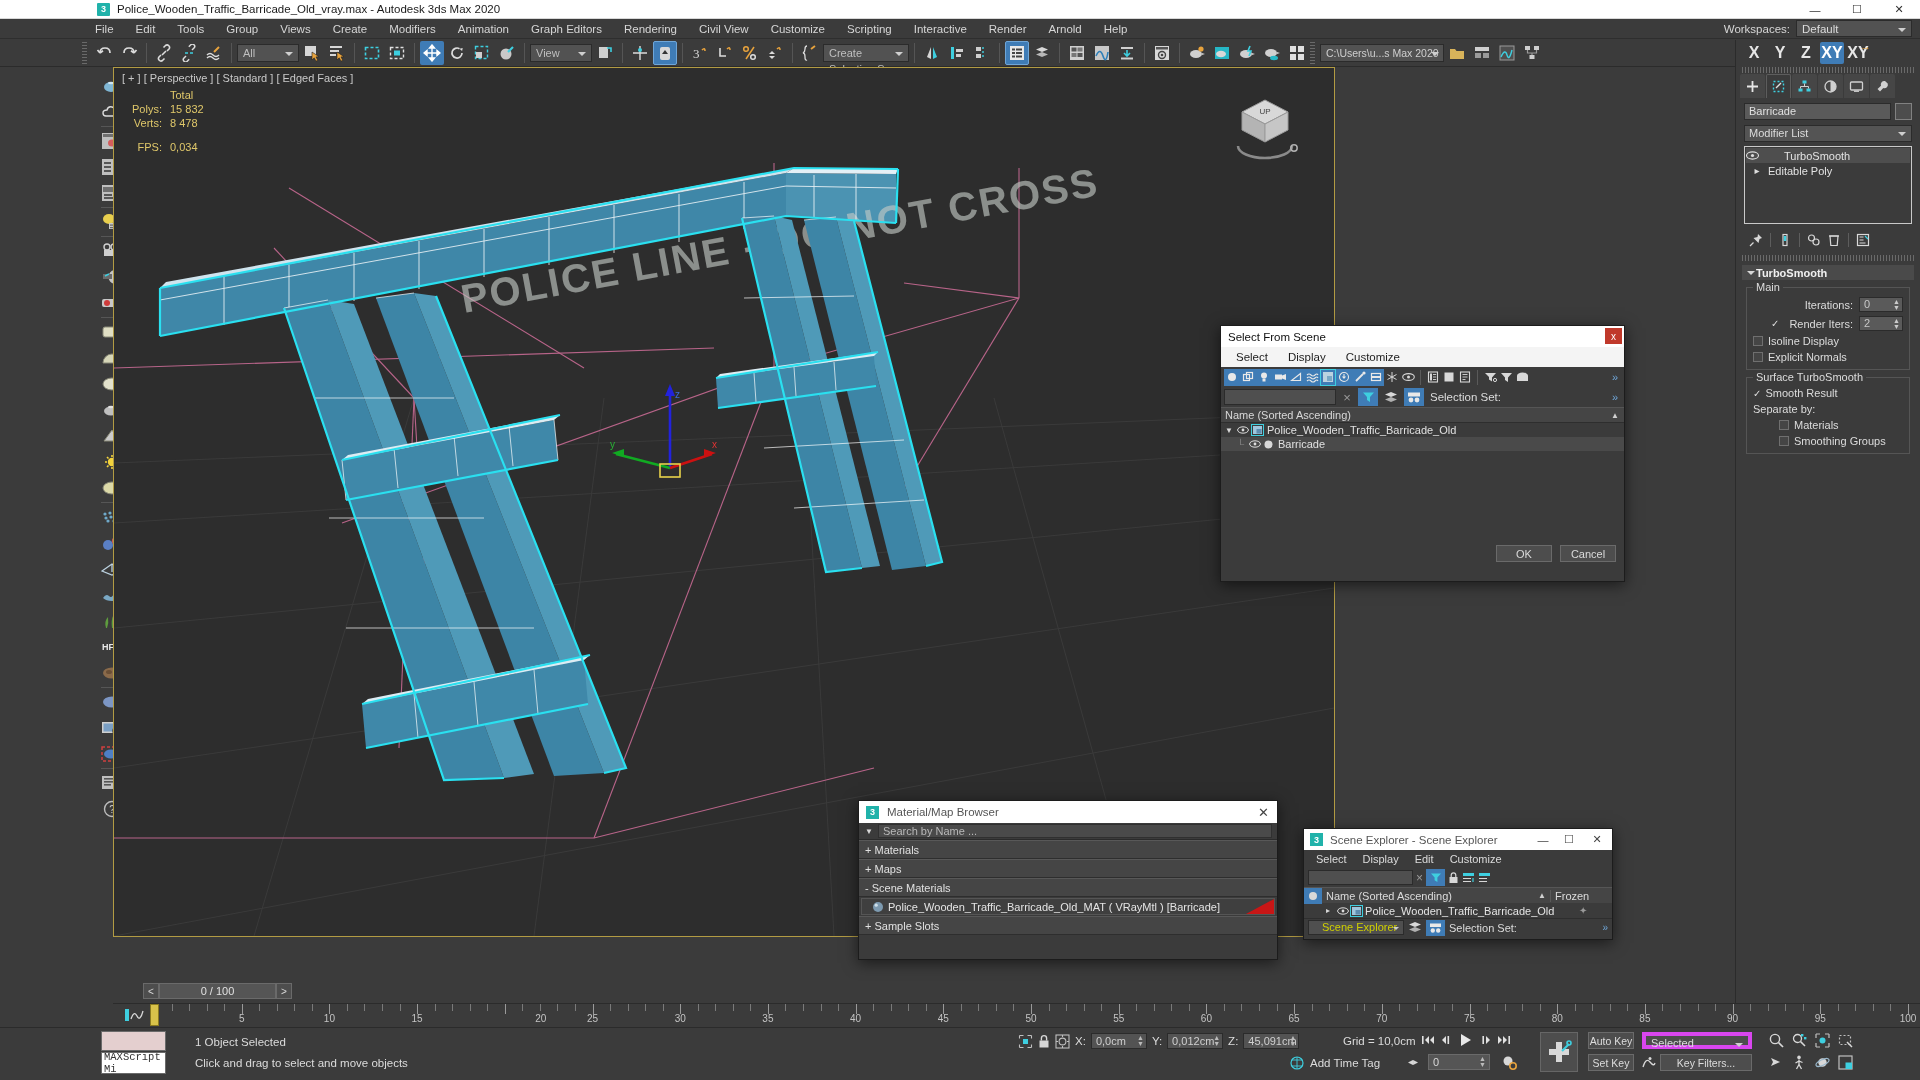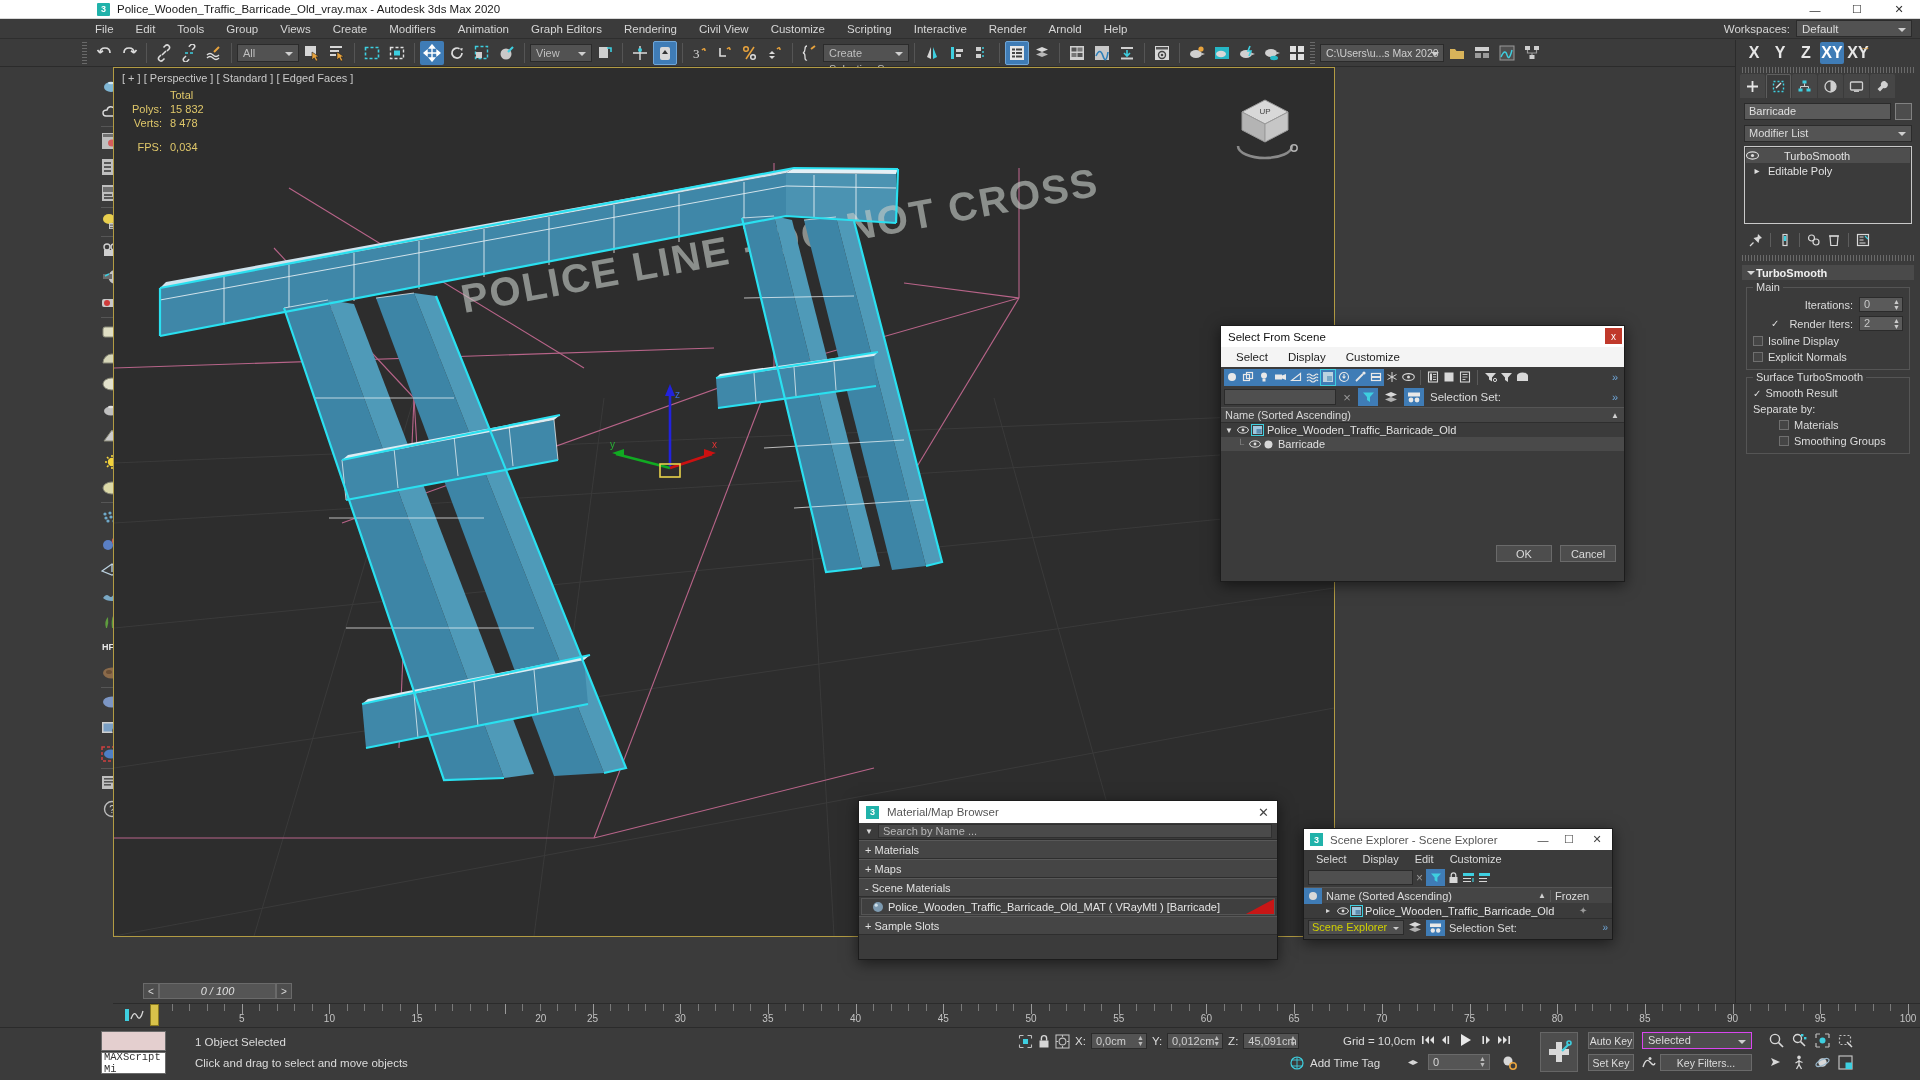--- a/index.html
+++ b/index.html
@@ -276,33 +276,33 @@
   .se-menu { height:18px; display:flex; align-items:center; background:#3b3b3b; padding-left:4px; }
   .se-menu .mi { padding:0 8px; color:#dcdcdc; font-size:11px; line-height:18px; }
   .se-tools { height:19px; display:flex; align-items:center; padding:2px 4px; gap:3px; }
   .se-inp { flex:0 0 105px; height:15px; background:#4f4f4f; border:1px solid #2b2b2b; }
   .se-hdr { height:16px; background:#454545; display:flex; align-items:center;
             font-size:11px; color:#dcdcdc; border-top:1px solid #565656; }
   .se-row { height:15px; display:flex; align-items:center; font-size:11px; color:#e4e4e4; }
   .se-foot { height:18px; display:flex; align-items:center; gap:4px; padding:0 4px;
              border-top:1px solid #2e2e2e; }
   .se-fcombo { width:96px; height:15px; background:#4f4f4f; border:1px solid #2b2b2b;
-               color:#d0d000; font-size:11px; padding-left:3px; line-height:13px; position:relative; }
+               color:#d0d000; font-size:11px; padding-left:13px; line-height:13px; position:relative; }
   .se-fcombo::after { content:""; position:absolute; right:4px; top:6px;
     border-left:3px solid transparent; border-right:3px solid transparent; border-top:3px solid #ccc; }
 
   
   .timeslider {
     position:absolute; left:113px; top:981px; width:1222px; height:22px; background:#3b3b3b;
   }
   .ts-nav { position:absolute; left:30px; top:2px; display:flex; align-items:center; }
   .ts-arrow { width:16px; height:16px; background:#4d4d4d; border:1px solid #6a6a6a;
     display:flex; align-items:center; justify-content:center; color:#d8d8d8; font-size:10px; }
   .ts-field { width:117px; height:16px; background:#555; border:1px solid #6a6a6a; color:#e0e0e0;
-    font-size:11px; display:flex; align-items:center; justify-content:center;font-style:italic; }
+    font-size:11px; display:flex; align-items:center; justify-content:center; }
   .trackbar {
     position:absolute; left:113px; top:1003px; width:1807px; height:24px;
     background:#3b3b3b; border-top:1px solid #2b2b2b;
   }
   .tick { position:absolute; top:0; width:1px; height:7px; background:#7a7a7a; }
   .tickmaj { position:absolute; top:0; width:1px; height:10px; background:#9a9a9a; }
   .ticklbl { position:absolute; top:9px; font-size:10px; color:#c4c4c4; transform:translateX(-50%); }
   .playhead { position:absolute; left:37px; top:0; width:9px; height:22px; background:#d8c24a;
     border:1px solid #8a7a20; }
 
@@ -332,21 +332,21 @@
     position:absolute; }
   .bigkey { position:absolute; left:1540px; top:4px; width:38px; height:40px; background:#4d4d4d;
     border:1px solid #666; display:flex; align-items:center; justify-content:center; }
   .autokey { position:absolute; left:1588px; top:4px; width:46px; height:17px; background:#4d4d4d;
     border:1px solid #6a6a6a; color:#dcdcdc; font-size:10.5px; display:flex;
     align-items:center; justify-content:center; }
   .setkey { position:absolute; left:1588px; top:26px; width:46px; height:17px; background:#4d4d4d;
     border:1px solid #6a6a6a; color:#dcdcdc; font-size:10.5px; display:flex;
     align-items:center; justify-content:center; }
   .selcombo { position:absolute; left:1642px; top:4px; width:110px; height:17px; background:#4d4d4d;
-    border:1px solid #d946ef; color:#dcdcdc; font-size:11px; padding-left:5px; line-height:15px;
+    border:4px solid #d946ef; color:#dcdcdc; font-size:11px; padding-left:5px; line-height:15px;
     position:absolute; }
   .selcombo::after { content:""; position:absolute; right:5px; top:7px;
     border-left:4px solid transparent; border-right:4px solid transparent; border-top:4px solid #cfcfcf; }
   .keyfilters { position:absolute; left:1660px; top:26px; width:92px; height:17px; background:#4d4d4d;
     border:1px solid #6a6a6a; color:#dcdcdc; font-size:10.5px; display:flex;
     align-items:center; justify-content:center; }
   .navicons { position:absolute; left:1768px; top:4px; display:flex; gap:6px; }
   .navicons2 { position:absolute; left:1768px; top:26px; display:flex; gap:6px; }
   .ni { width:17px; height:17px; display:flex; align-items:center; justify-content:center; }
 

